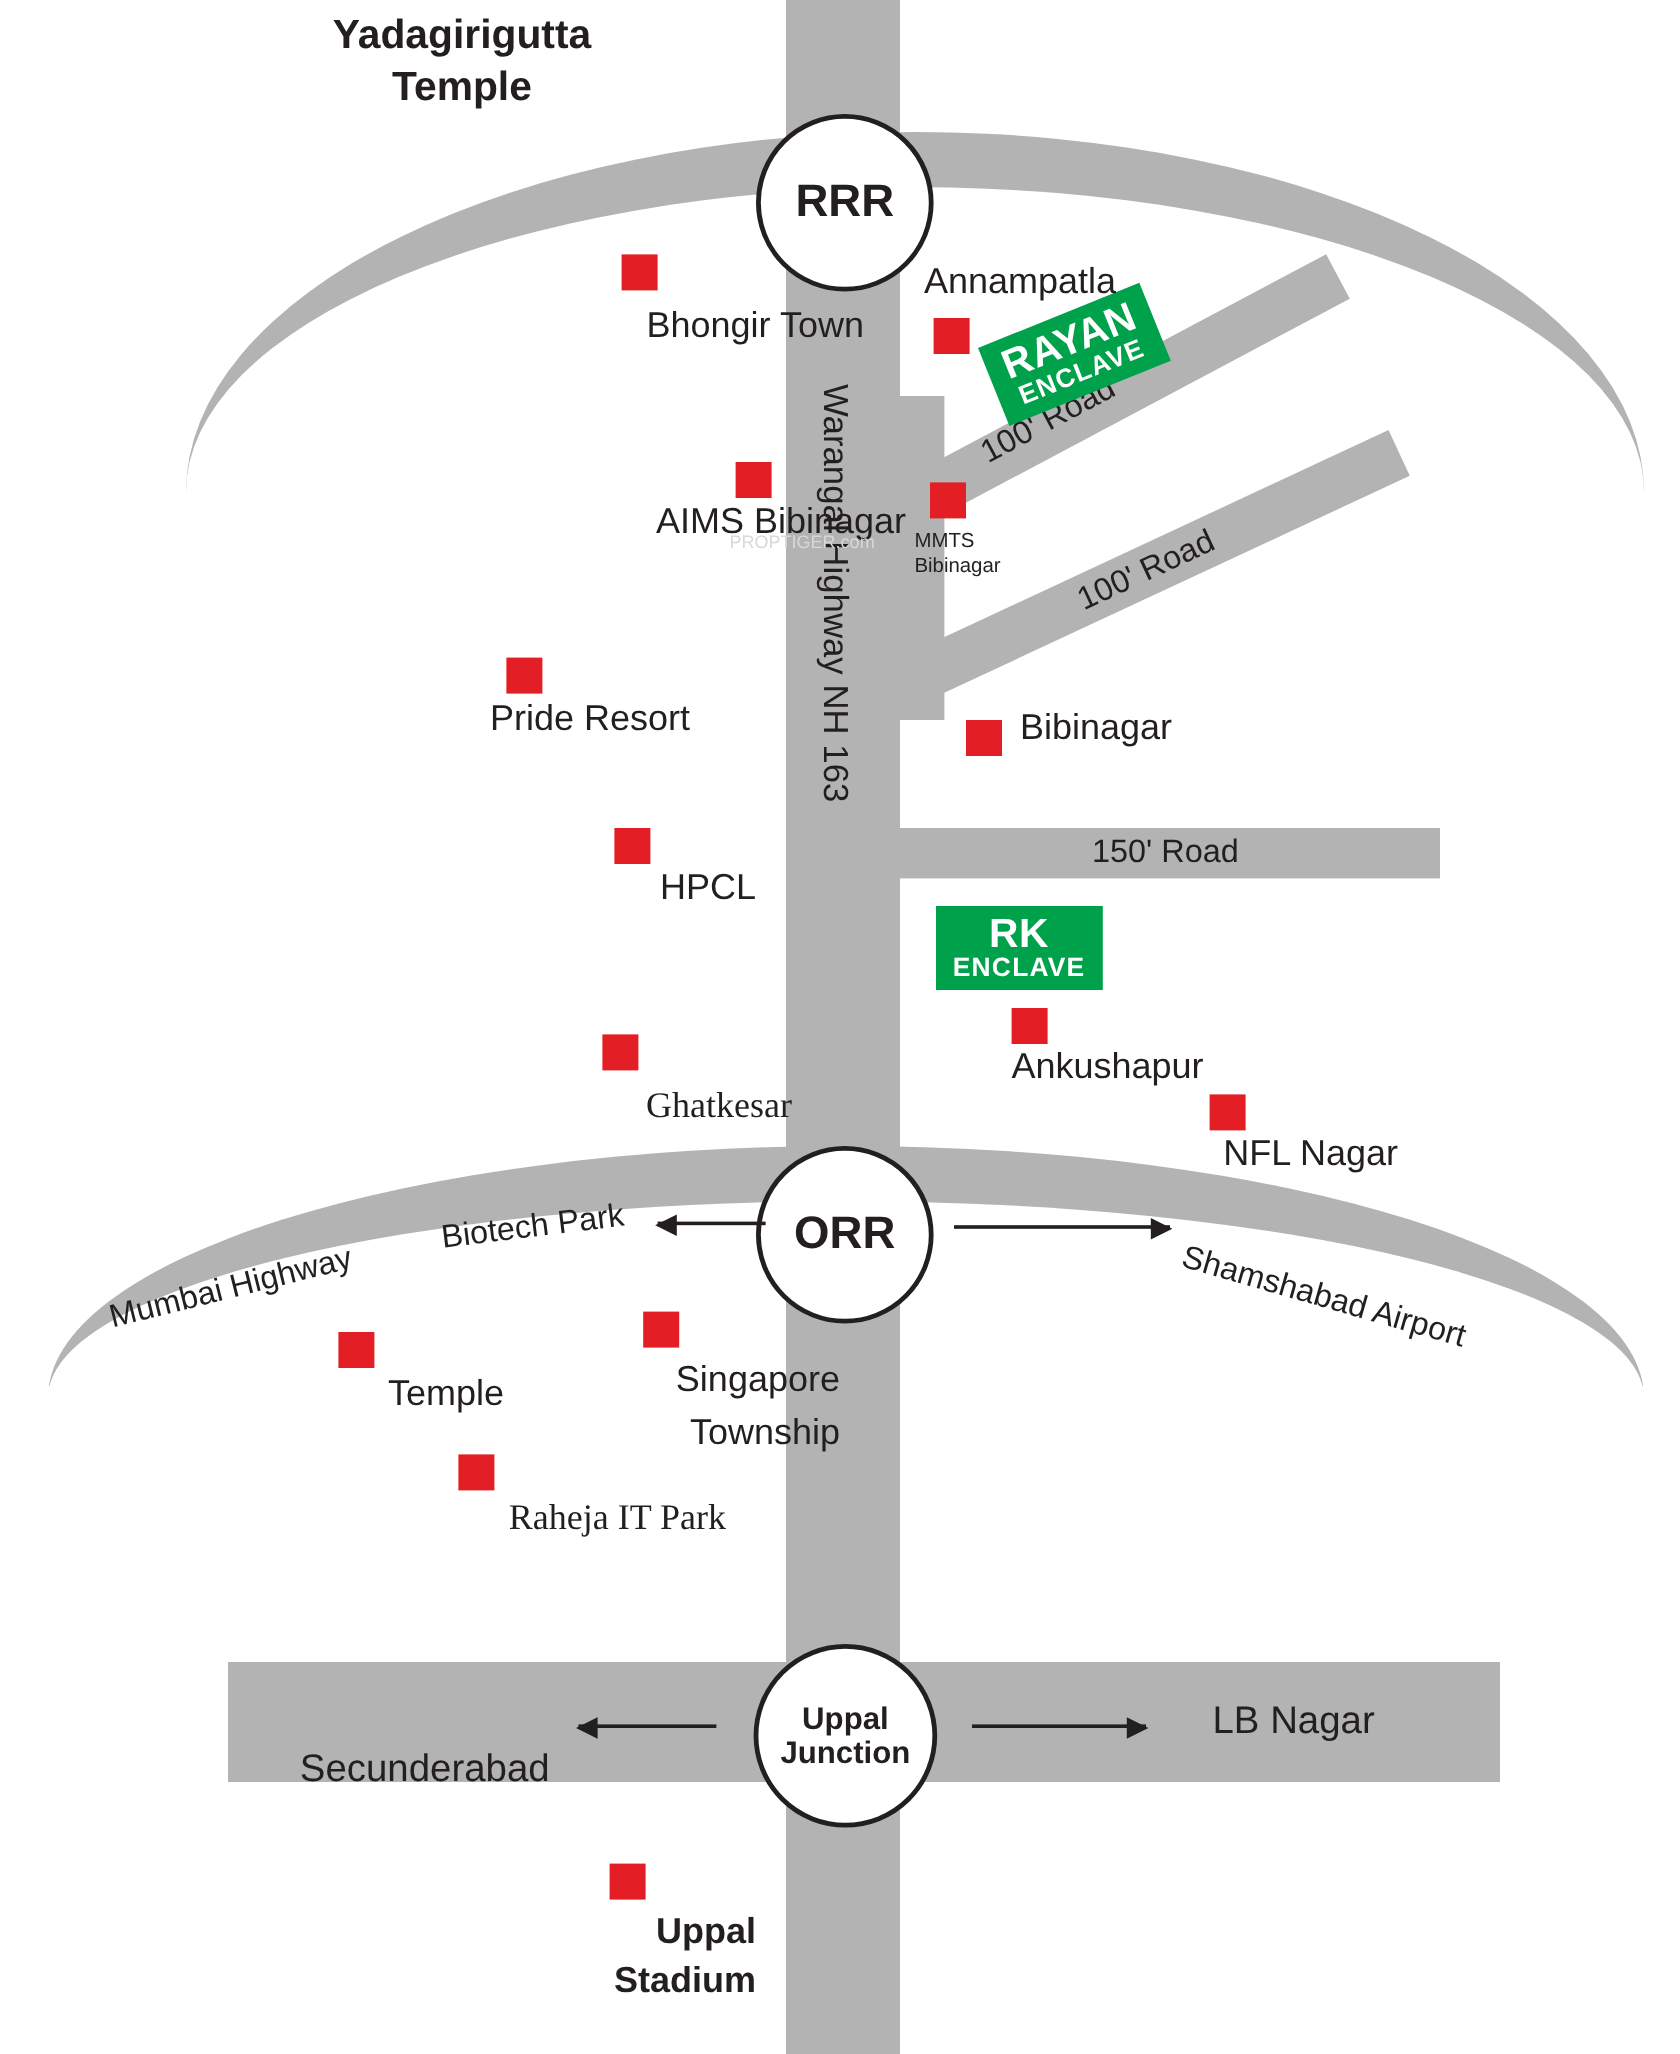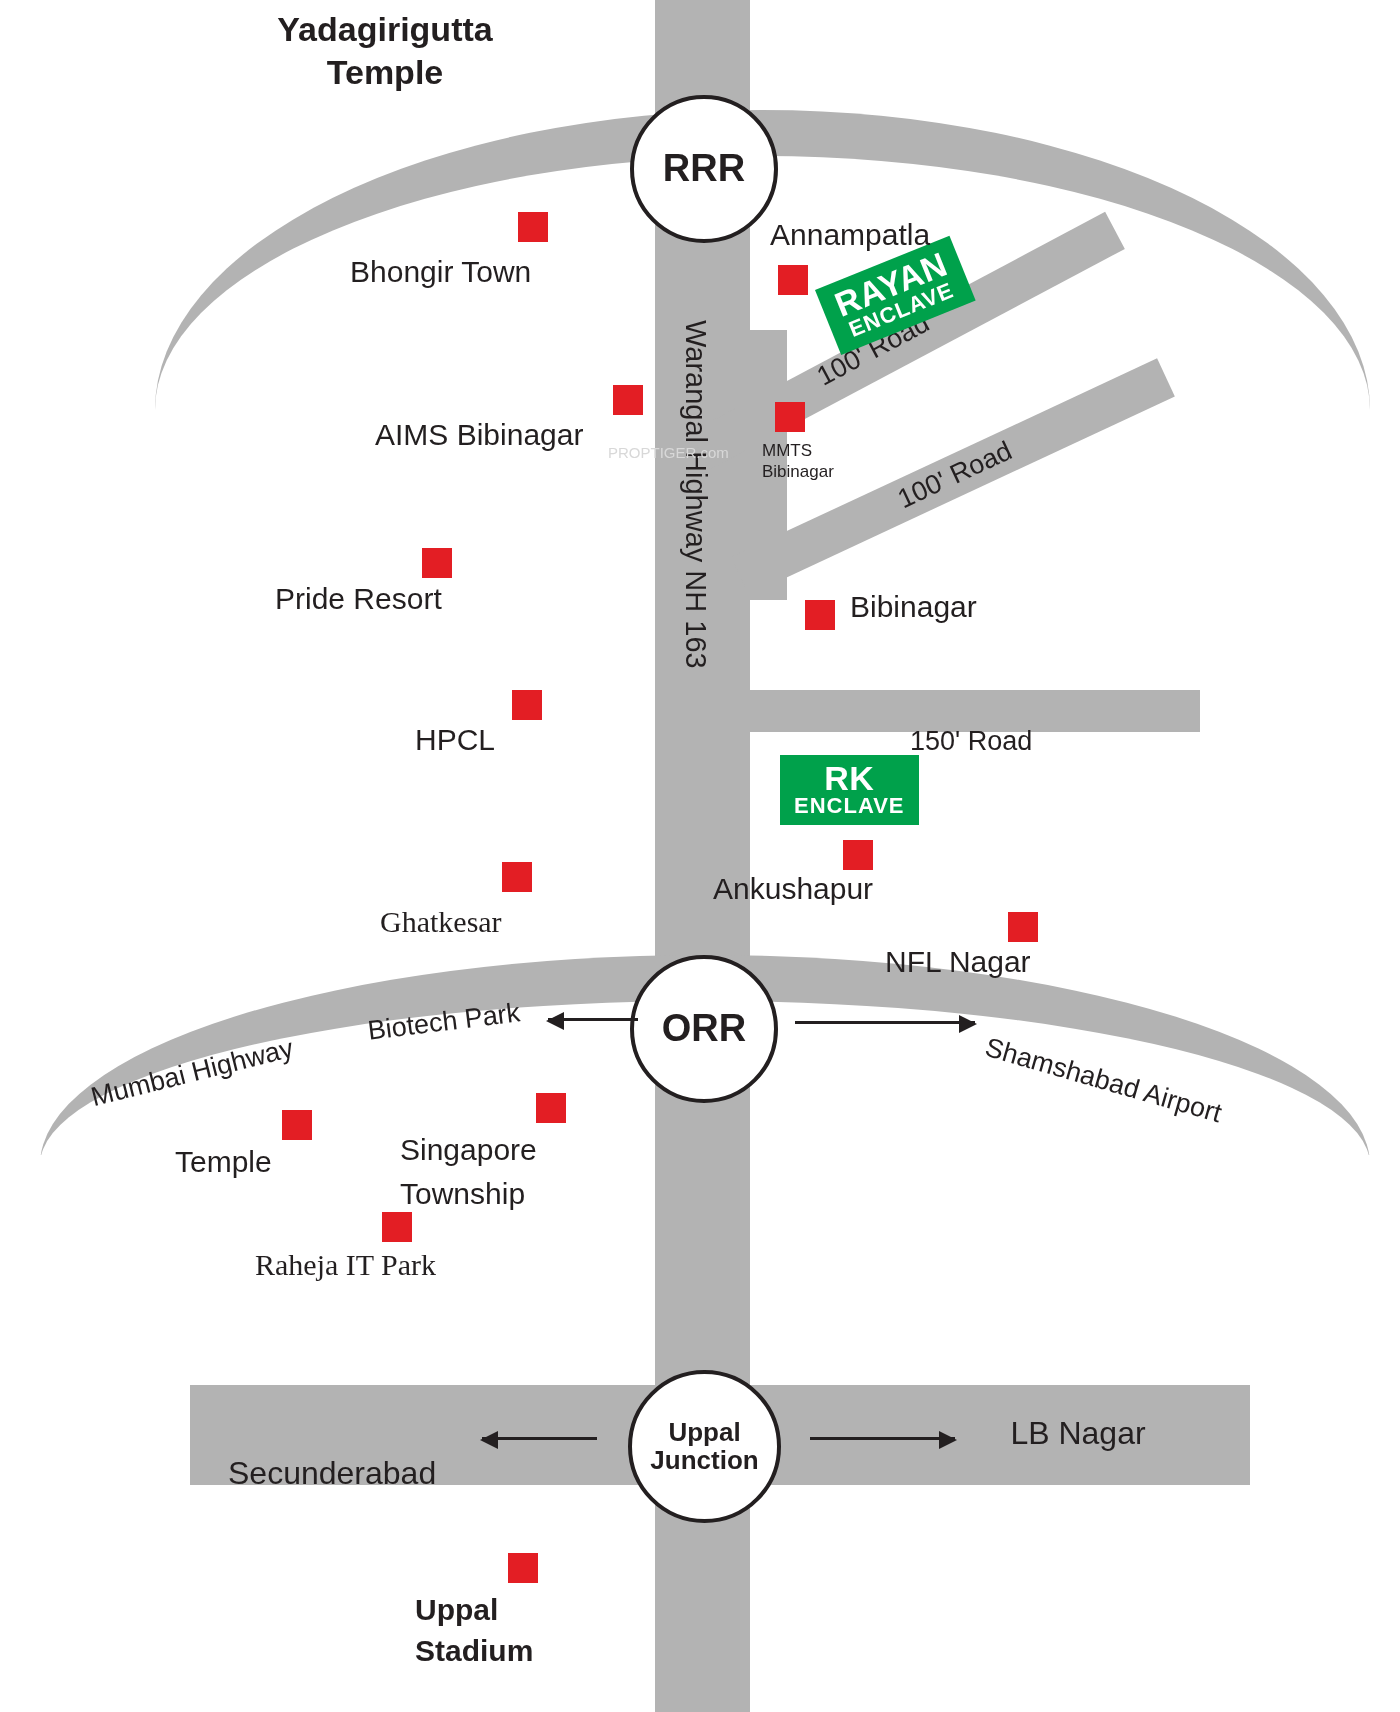--- a/index.html
+++ b/index.html
@@ -36,21 +36,21 @@
     text-align: center;
     font-weight: bold;
     color: #231f20;
     line-height: 1.05;
   }
   .place-name {
     position: absolute;
     font-size: 30px;
     color: #231f20;
     white-space: pre;
-    text-align: left;
+    text-align: right;
   }
   .badge {
     position: absolute;
     background: #00a14b;
     color: #ffffff;
     text-align: center;
     padding: 6px 14px 8px 14px;
     line-height: 1.0;
   }
   .badge .b1 {
@@ -152,21 +152,21 @@
 
   <div class="title" style="left:215px; top:8px; width:340px;">Yadagirigutta
 Temple</div>
 
   <div class="vlabel" style="left:712px; top:320px; transform:rotate(90deg);">Warangal Highway NH 163</div>
 
   <div class="road-label" style="left:812px; top:365px; transform:rotate(-28deg); transform-origin:left top;">100' Road</div>
 
   <div class="road-label" style="left:893px; top:487px; transform:rotate(-25deg); transform-origin:left top;">100' Road</div>
 
-  <div class="road-label" style="left:910px; top:694px;margin-top:32px;">150' Road</div>
+  <div class="road-label" style="left:910px; top:694px;">150' Road</div>
 
   <div class="road-label" style="left:88px; top:1083px; transform:rotate(-14deg); transform-origin:left top;">Mumbai Highway</div>
 
   <div class="road-label" style="left:366px; top:1016px; transform:rotate(-7deg); transform-origin:left top;">Biotech Park</div>
 
   <div class="road-label" style="left:990px; top:1032px; transform:rotate(16deg); transform-origin:left top;">Shamshabad Airport</div>
 
   <div class="arrow left" style="left:548px; top:1018px; width:90px;"></div>
   <div class="arrow right" style="left:795px; top:1021px; width:180px;"></div>
 

